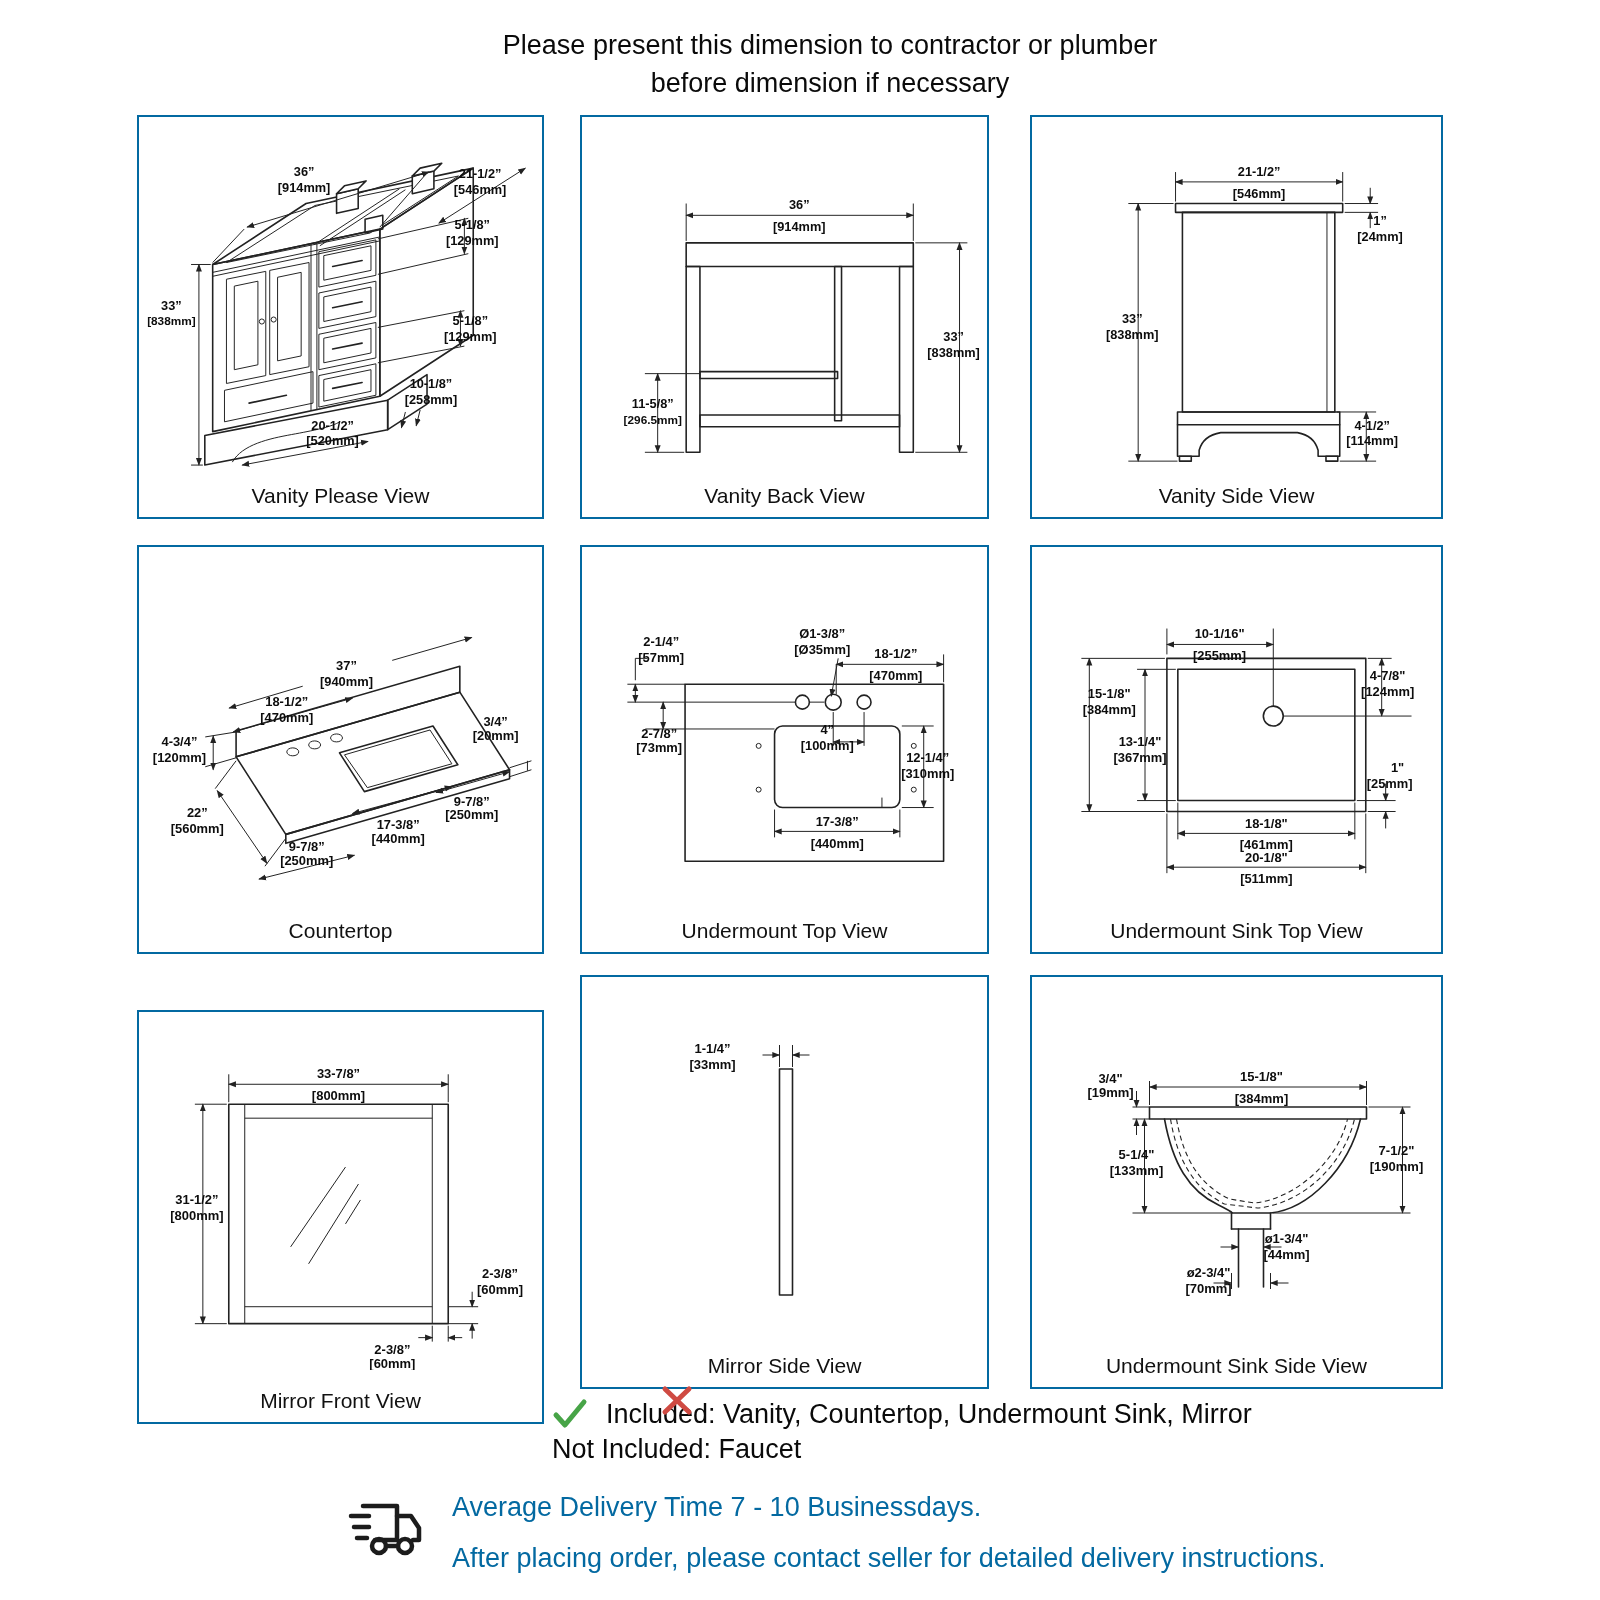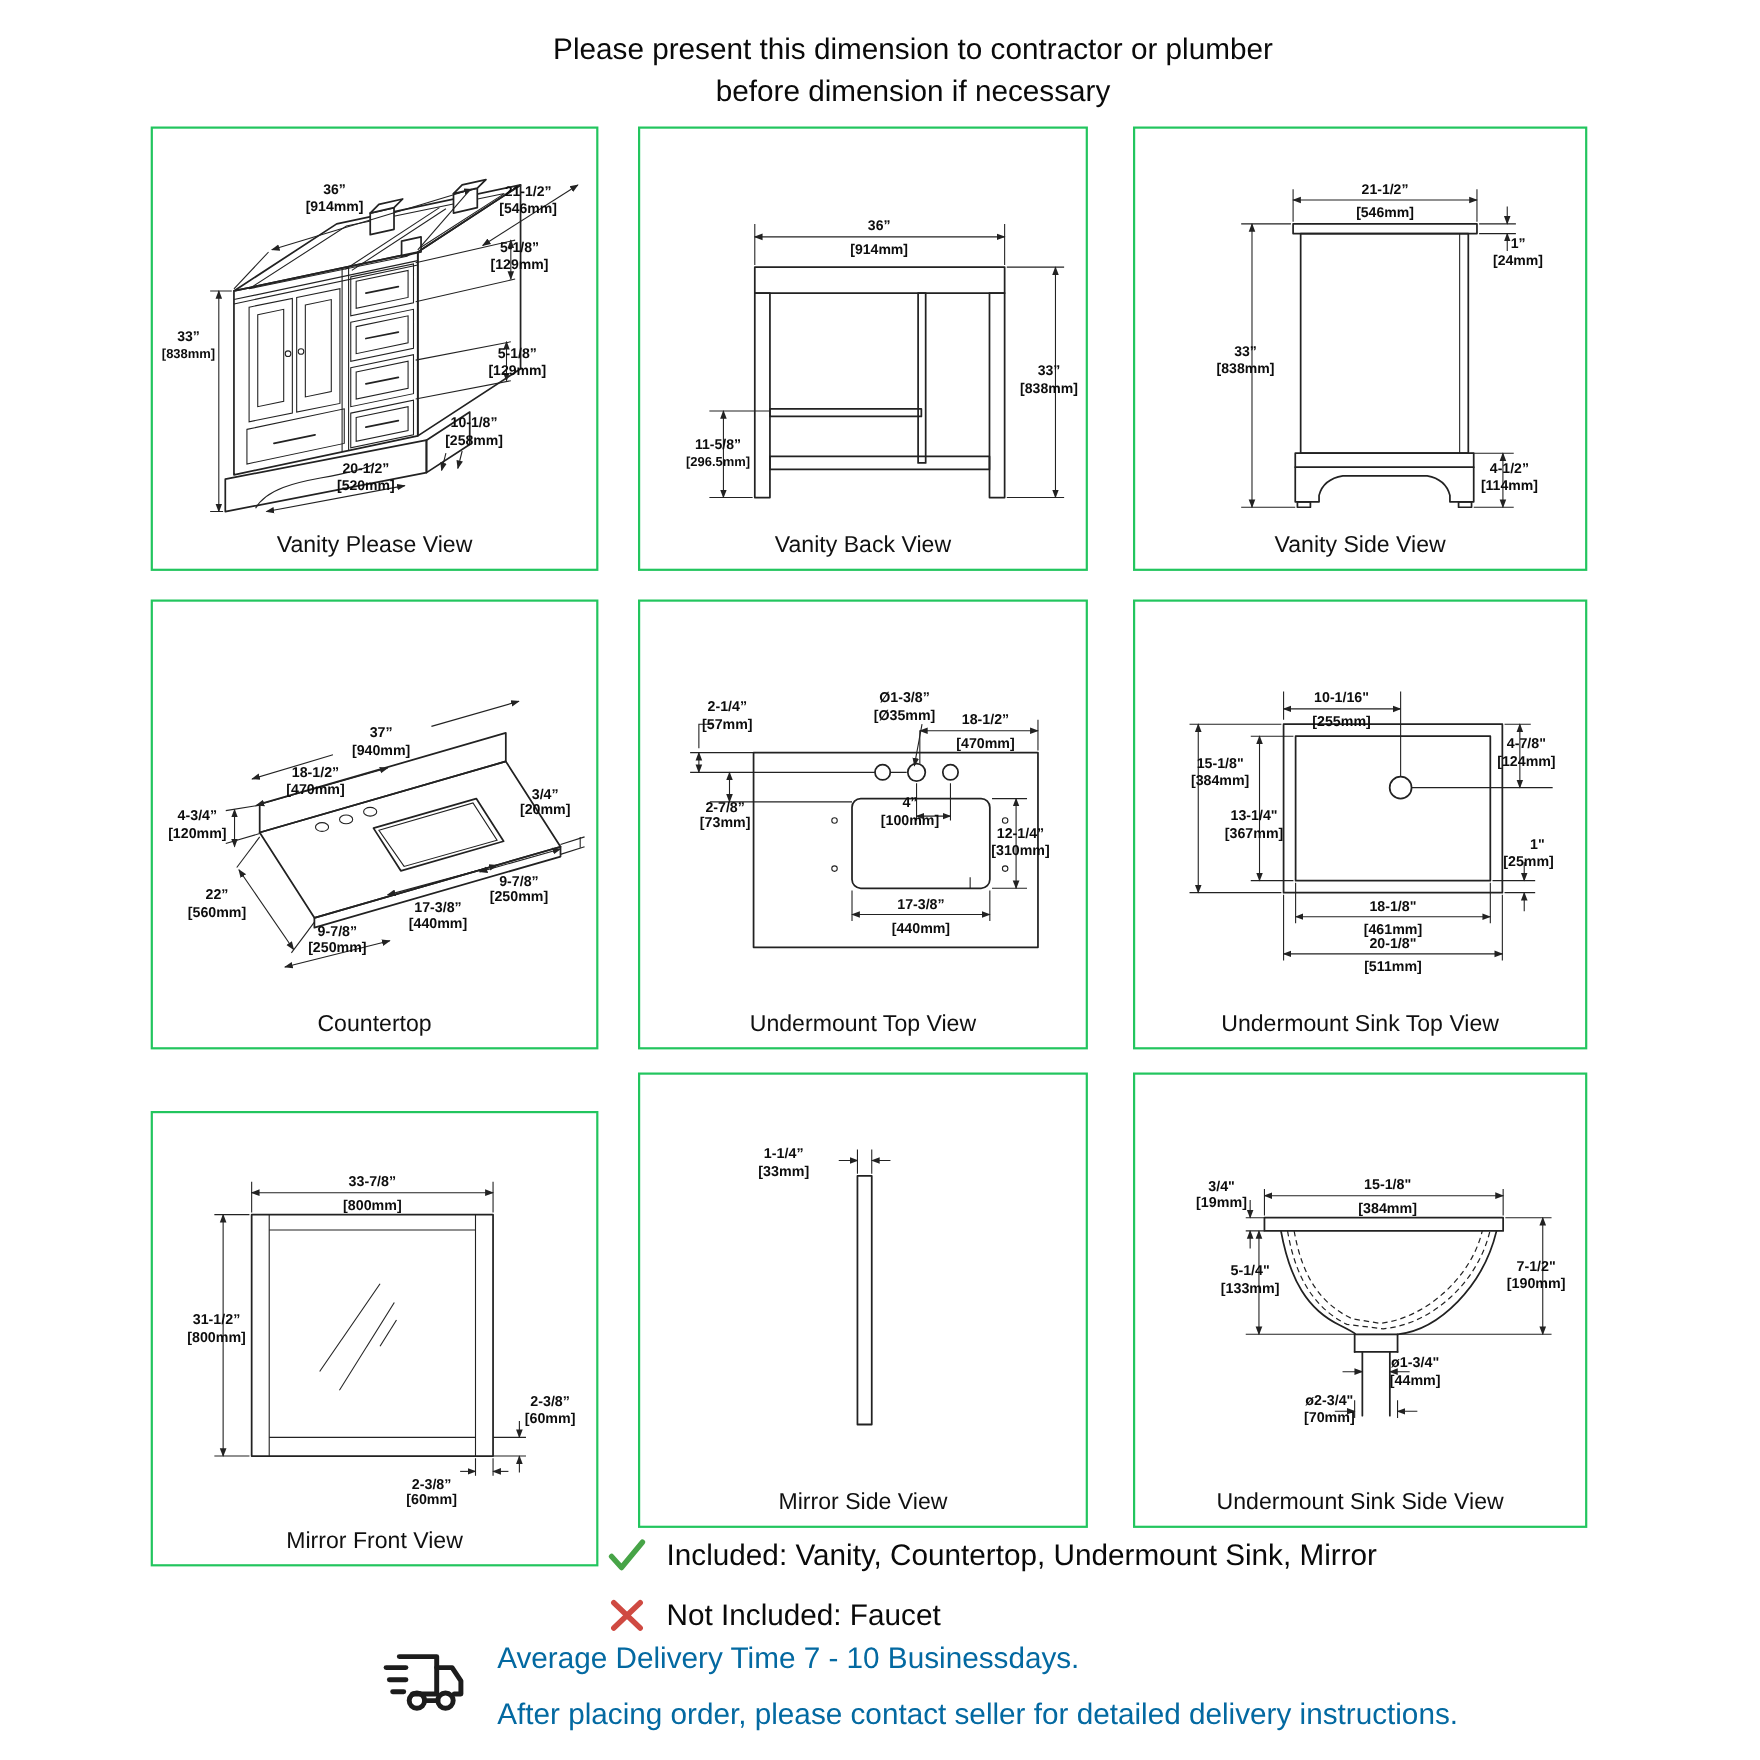--- a/index.html
+++ b/index.html
@@ -1,18 +1,18 @@
 <!DOCTYPE html>
 <html><head>
 <meta charset="utf-8">
 <style>
   html,body{margin:0;padding:0;background:#fff;}
   #page{position:relative;width:1600px;height:1600px;background:#fff;font-family:"Liberation Sans",sans-serif;color:#111;overflow:hidden;}
   #hdr{position:absolute;left:0;top:26px;width:1580px;text-align:center;font-size:27px;line-height:38px;color:#0a0a0a;padding-left:40px;}
-  .panel{position:absolute;background:#fff;border:2px solid #22c55e;}
+  .panel{position:absolute;background:#fff;border:2px solid #0369a1;}
   .panel svg{display:block;margin:0 auto;}
   .cap{position:absolute;left:0;right:0;bottom:9px;text-align:center;font-size:21px;color:#111;}
   
   .ol{fill:none;stroke:#222;stroke-width:1.6;stroke-linejoin:round;stroke-linecap:round;}
   .olf{fill:#fff;stroke:#222;stroke-width:1.6;stroke-linejoin:round;}
   .thin{fill:none;stroke:#222;stroke-width:1;}
   .dim{fill:none;stroke:#222;stroke-width:1;}
   .dsh{fill:none;stroke:#222;stroke-width:1.1;stroke-dasharray:5 3.5;}
   text.d{font:600 13px "Liberation Sans",sans-serif;fill:#0d0d0d;text-anchor:middle;}
   text.sm{font-size:12px;}
@@ -488,21 +488,21 @@
     </svg>
     <div class="cap">Undermount Sink Side View</div>
   </div>
 
   <div class="frow" style="left:552px;top:1398px;">
     <svg width="36" height="32" viewBox="0 0 36 32">
       <polyline points="4,17 13,27 32,4" fill="none" stroke="#47a447" stroke-width="5" stroke-linecap="round" stroke-linejoin="round"></polyline>
     </svg>
     <span>Included: Vanity, Countertop, Undermount Sink, Mirror</span>
   </div>
-  <div class="frow" style="left:552px;top:1452px;">
+  <div class="frow" style="left:552px;top:1384px;flex-direction:column;">
     <svg width="36" height="32" viewBox="0 0 36 32">
       <line x1="6" y1="5" x2="30" y2="28" stroke="#cf4a42" stroke-width="5" stroke-linecap="round"></line>
       <line x1="30" y1="5" x2="6" y2="28" stroke="#cf4a42" stroke-width="5" stroke-linecap="round"></line>
     </svg>
     <span>Not Included: Faucet</span>
   </div>
 
   <svg style="position:absolute;left:345px;top:1492px;" width="88" height="76" viewBox="0 0 88 76">
     <g fill="none" stroke="#1c1c1c" stroke-width="4.5" stroke-linecap="round" stroke-linejoin="round">
       <path d="M18,14 H52 V48 H30"></path>

